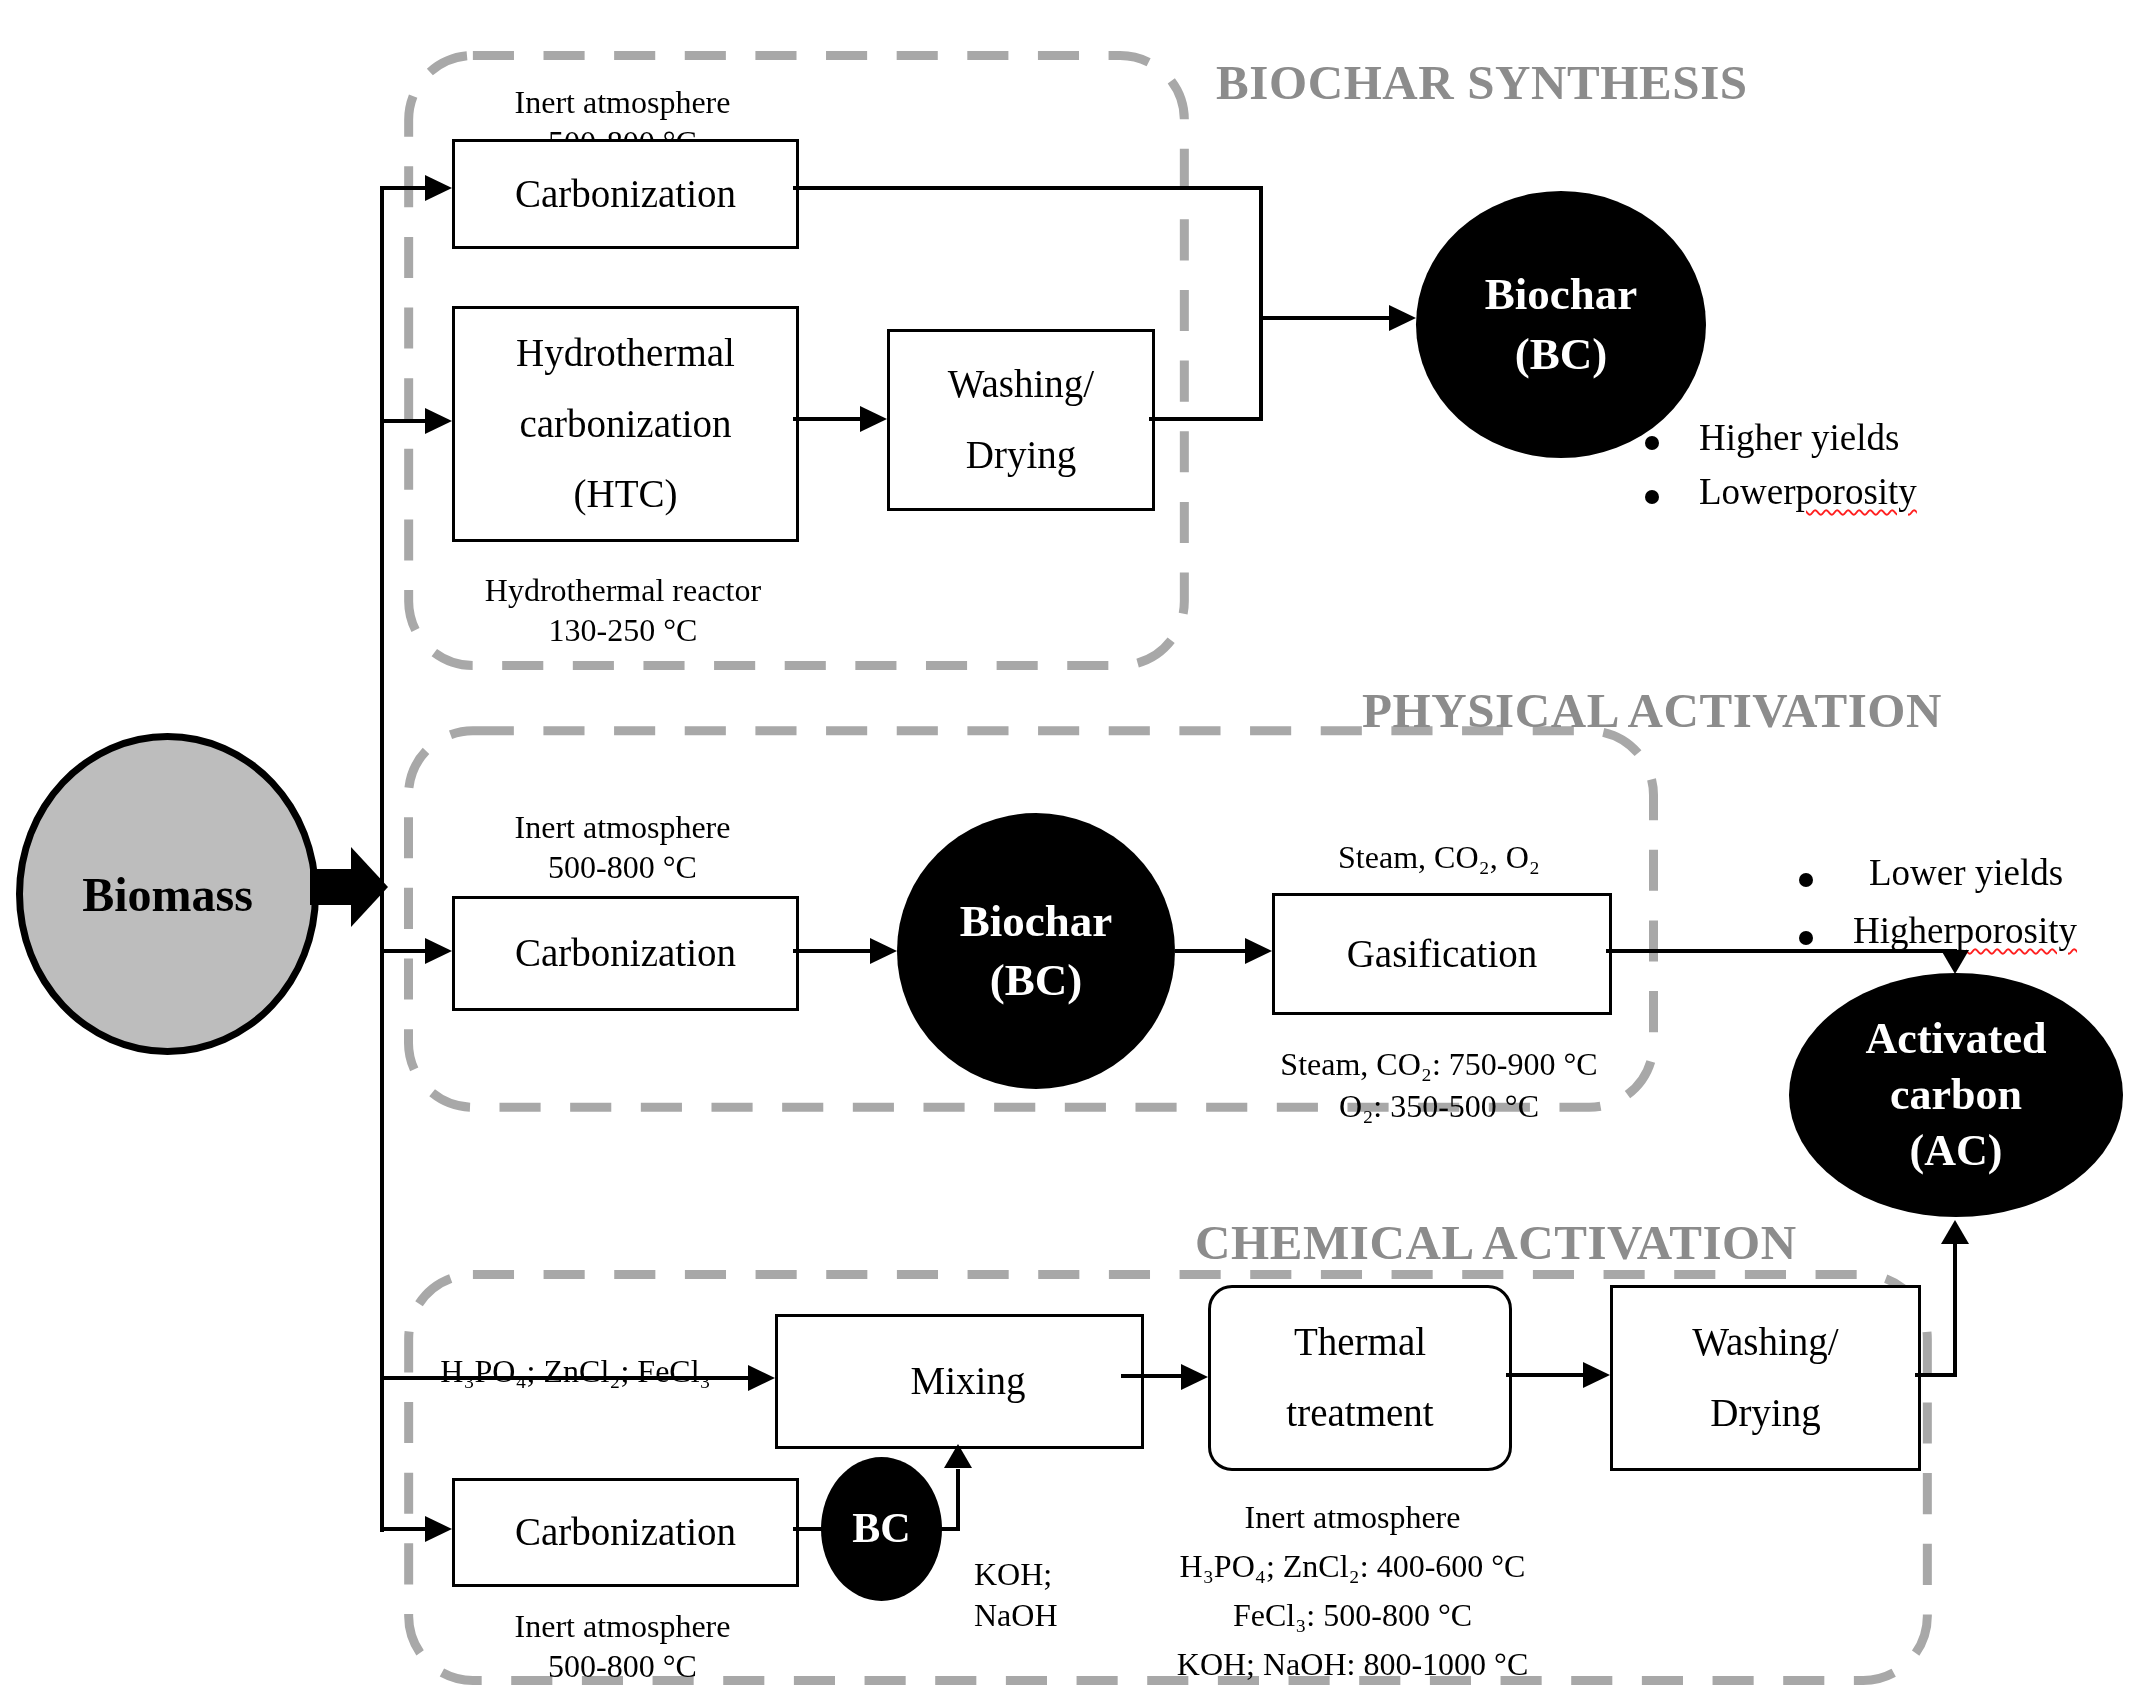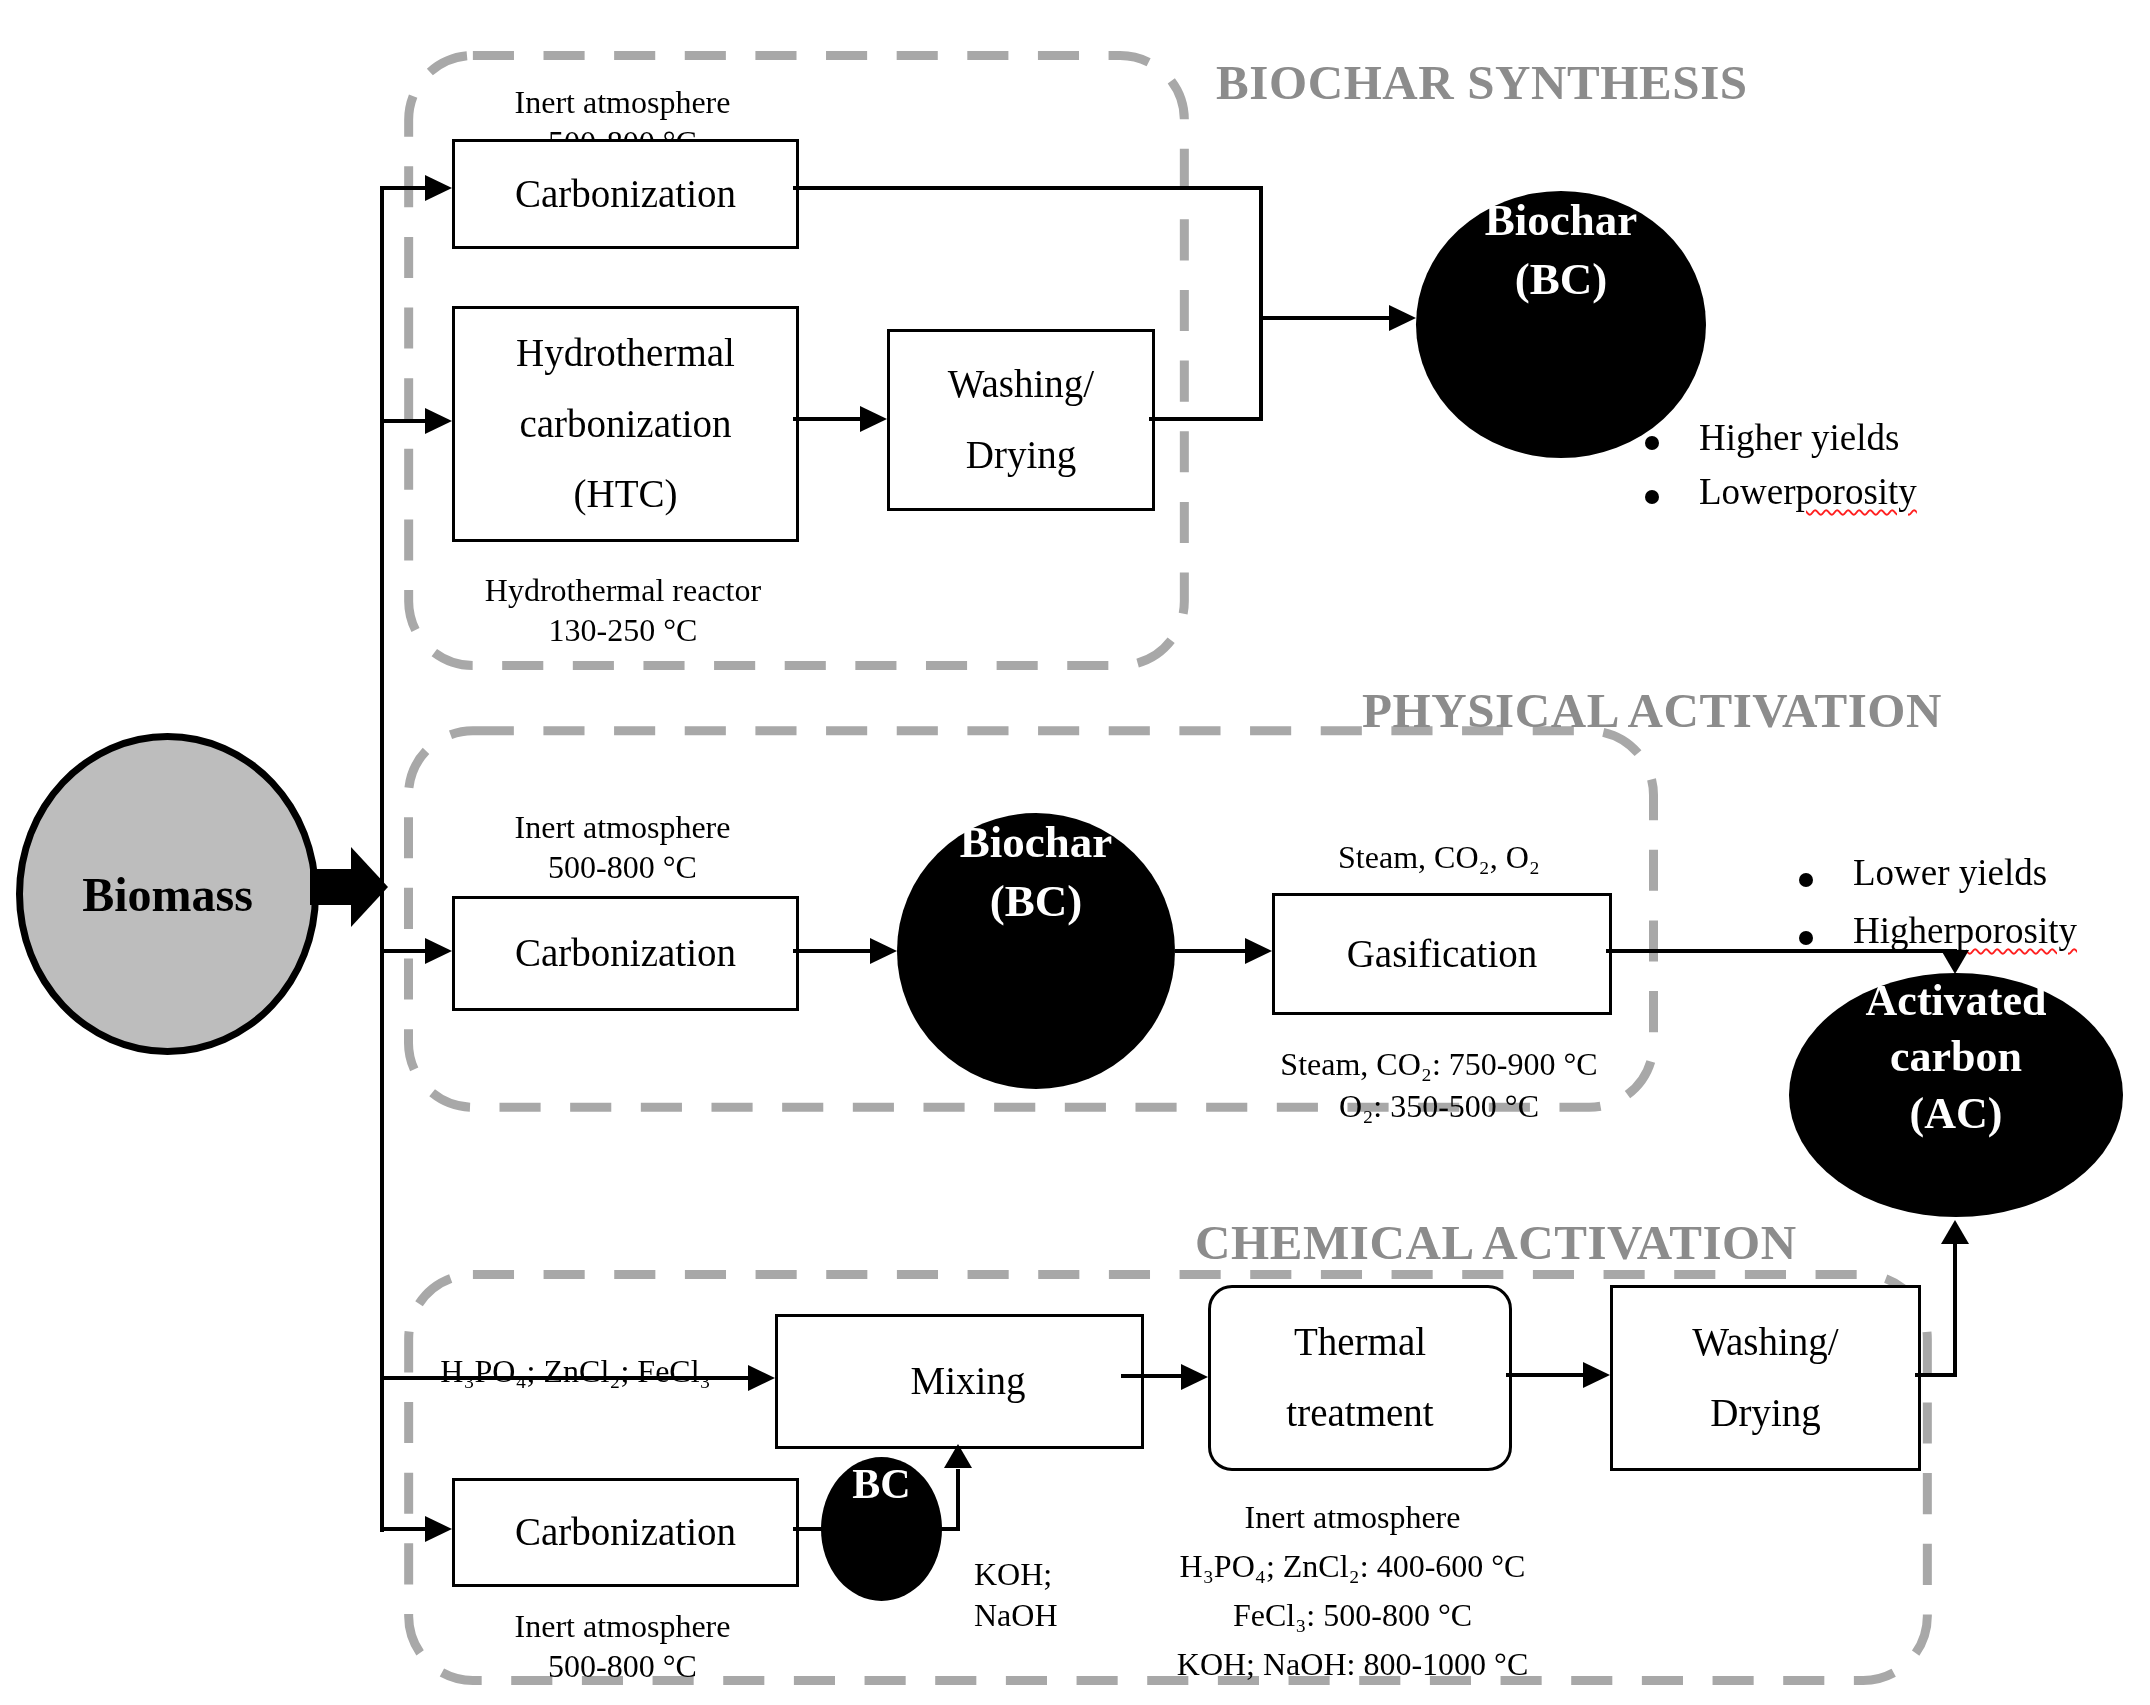--- a/index.html
+++ b/index.html
@@ -13,21 +13,21 @@
   .section-title{position:absolute;font-weight:bold;font-size:49px;letter-spacing:0.6px;
                  color:var(--section-title,#8c8c8c);white-space:nowrap;}
 
   
   .pbox{position:absolute;background:#fff;border:3.9px solid #000;display:flex;flex-direction:column;
         align-items:center;justify-content:center;text-align:center;font-size:39px;line-height:1.82;}
   .pbox span{white-space:nowrap;}
 
   
   .node{position:absolute;border-radius:50%;background:var(--node-fill,#000);color:var(--node-text,#fff);
-        display:flex;flex-direction:column;align-items:center;text-align:center;
+        display:flex;flex-direction:column;align-items:center;justify-content:center;text-align:center;
         font-weight:bold;font-size:45px;line-height:1.32;}
   .biomass{position:absolute;border-radius:50%;background:var(--biomass-fill,#bdbdbd);border:7px solid #000;
         display:flex;align-items:center;justify-content:center;font-weight:bold;font-size:48px;}
 
   
   .ann{position:absolute;text-align:center;font-size:32px;line-height:40px;margin-top:20px;}
   .ann div{white-space:nowrap;}
 
   
   .hline{position:absolute;height:3.9px;background:#000;}
@@ -152,21 +152,21 @@
     <div>Steam, CO₂, O₂</div>
   </div>
   <div class="pbox" style="left:1272px;top:893px;width:334px;height:116px;">
     <span>Gasification</span>
   </div>
   <div class="ann" style="left:1150px;top:1023px;width:578px;line-height:42px;">
     <div>Steam, CO₂: 750-900 °C</div>
     <div>O₂: 350-500 °C</div>
   </div>
   <div class="notes" style="left:1799px;top:851px;">
-    <div class="note-row" style="height:58px;">
+    <div class="note-row" style="height:58px;gap:16px;">
       <span class="dot"></span>
       <span>Lower yields</span>
         <span class="sq"></span>
     </div>
     <div class="note-row" style="height:58px;">
       <span class="dot"></span>
       <span>Higher </span>
         <span class="sq">porosity</span>
     </div>
   </div>

